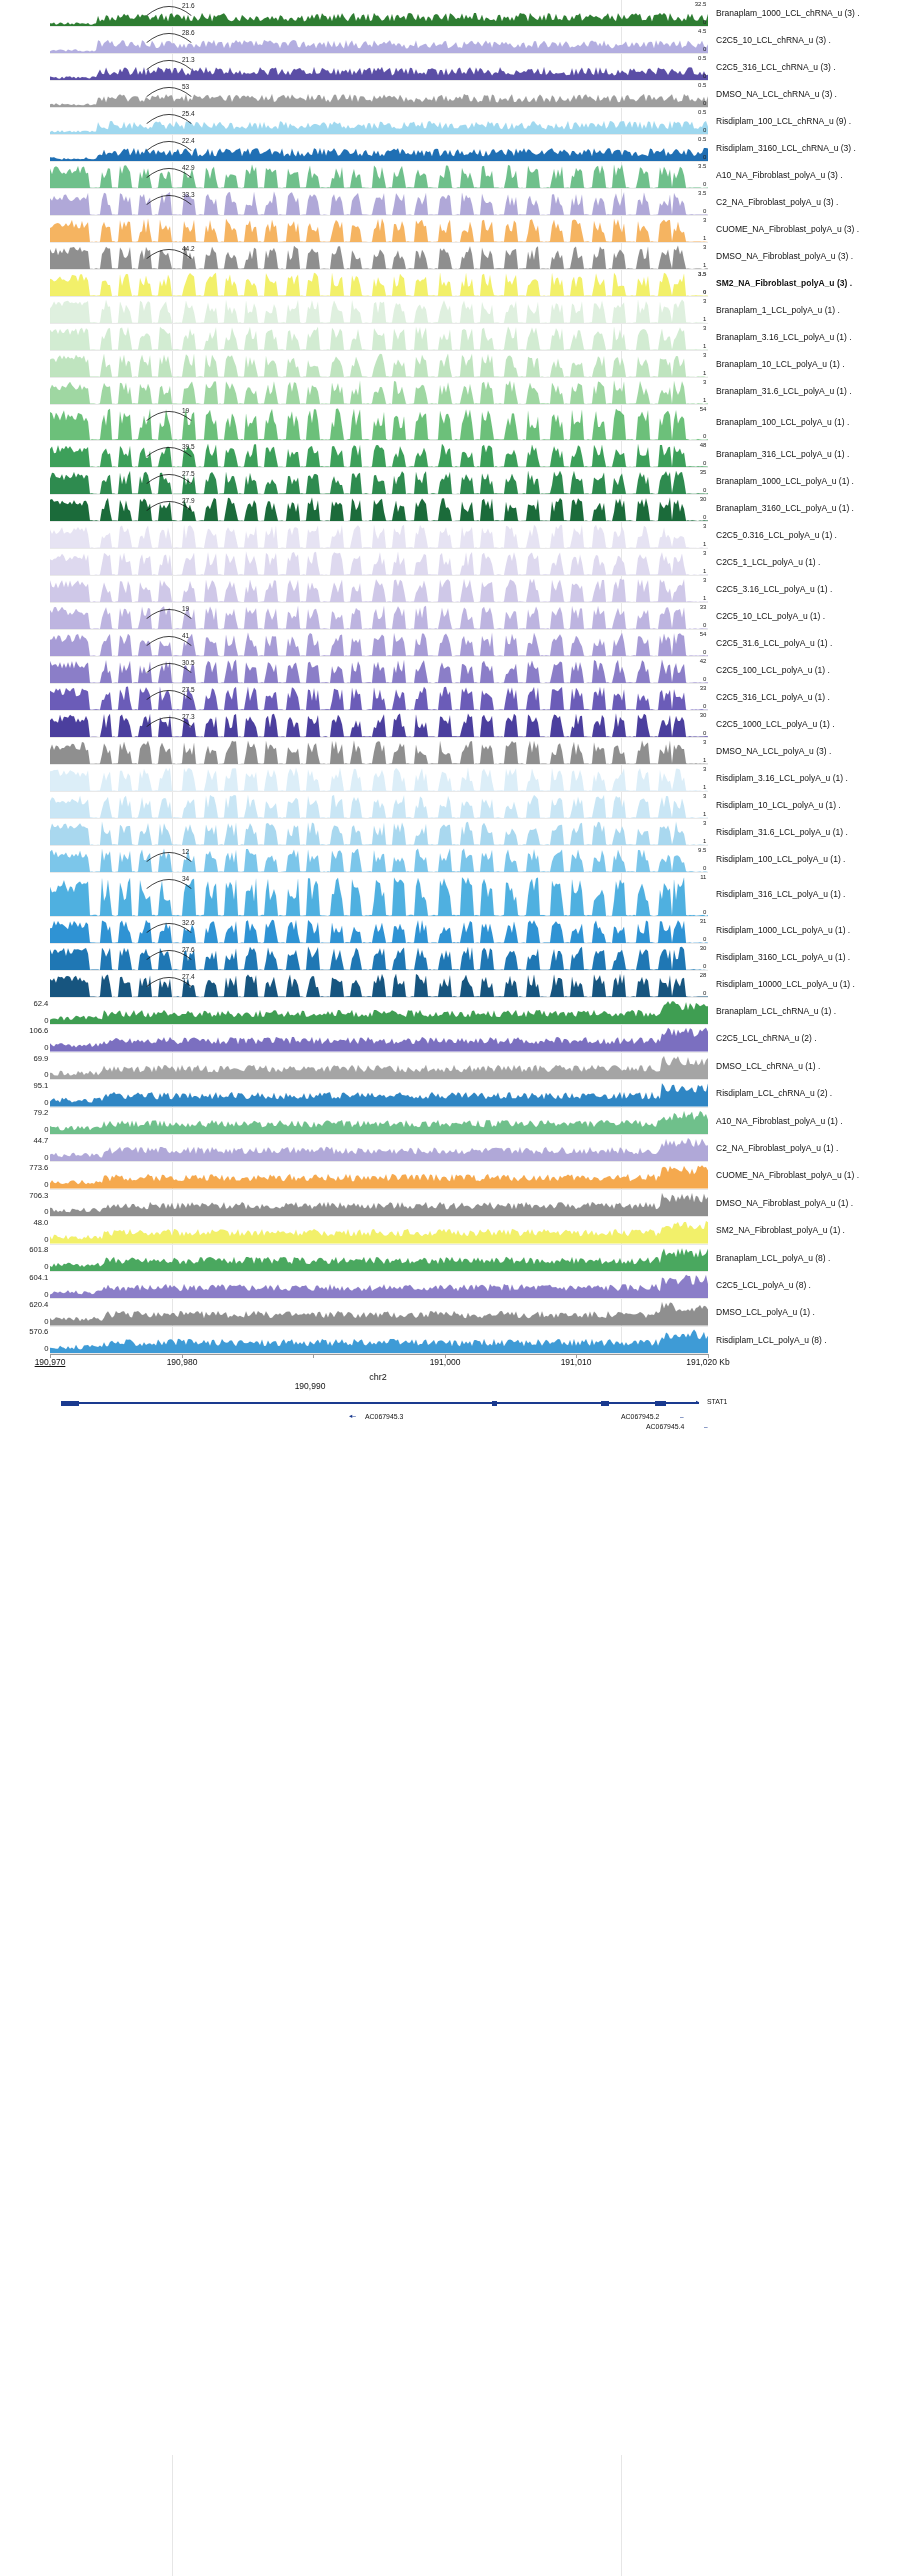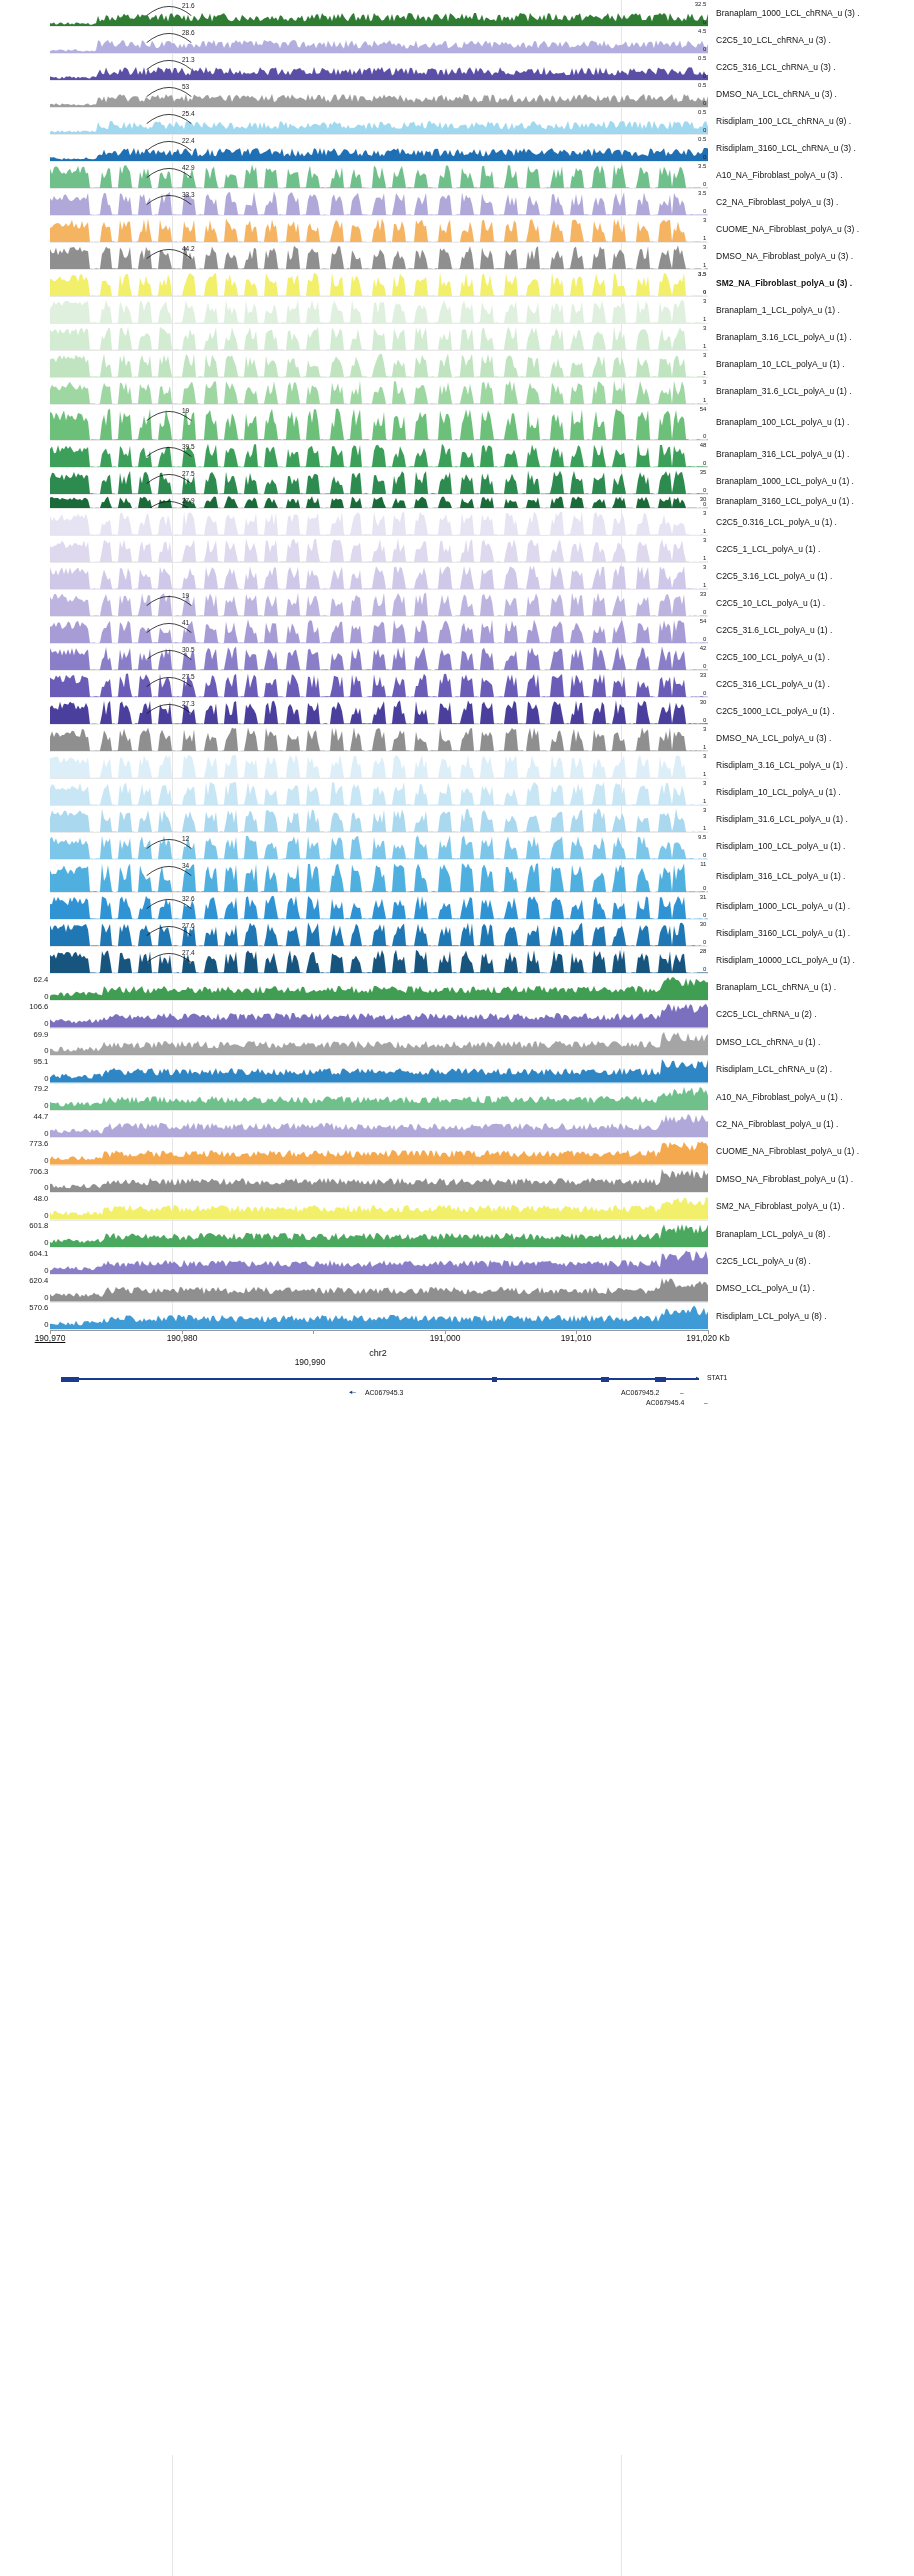--- a/index.html
+++ b/index.html
@@ -357,21 +357,21 @@
           <div class="arc"><svg width="48" height="14.5" viewBox="0 0 60 18">
               <path d="M2,17 Q30,-6 58,17" fill="none" stroke="#111" stroke-width="1"></path>
             </svg></div>
           <div class="rmax" style="top: 0.8px;">35</div>
           <div class="rmin" style="bottom: 0.8px;">0</div>
         </div>
         <div class="label-col">
           <span>Branaplam_1000_LCL_polyA_u (1) .</span>
         </div>
       </div>
-      <div class="track" style="height: 14px; border-radius: 6px;">
+      <div class="track" style="height: 27px; border-radius: 6px;">
         <div class="axis-col"></div>
         <div class="plot">
           <div class="vguide" style="left: 122px;"></div>
           <div class="vguide" style="left: 571px;"></div>
           <svg class="sig" viewBox="0 0 815 1" preserveAspectRatio="none">
             <path d="M0,1 L0.0,0.184 L2.5,0.158 L5.0,0.259 L7.4,0.238 L9.9,0.226 L12.4,0.365 L14.9,0.222 L17.3,0.296 L19.8,0.326 L22.3,0.356 L24.8,0.259 L27.2,0.364 L29.7,0.198 L32.2,0.336 L34.7,0.368 L37.2,0.302 L39.6,0.416 L42.1,0.227 L44.6,0.224 L47.1,0.388 L49.5,0.975 L52.0,0.973 L54.5,0.994 L57.0,0.975 L59.5,0.989 L61.9,1.000 L64.4,0.532 L66.9,0.550 L69.4,0.245 L71.8,0.117 L74.3,0.622 L76.8,0.981 L79.3,0.977 L81.7,0.978 L84.2,0.987 L86.7,0.193 L89.2,0.377 L91.7,0.632 L94.1,0.212 L96.6,0.546 L99.1,0.613 L101.6,0.993 L104.0,0.991 L106.5,0.980 L109.0,0.993 L111.5,0.155 L114.0,0.267 L116.4,0.139 L118.9,0.210 L121.4,0.492 L123.9,0.324 L126.3,0.983 L128.8,0.996 L131.3,0.976 L133.8,0.987 L136.2,0.324 L138.7,0.524 L141.2,0.388 L143.7,0.519 L146.2,0.405 L148.6,0.249 L151.1,0.974 L153.6,0.974 L156.1,0.983 L158.5,0.997 L161.0,0.989 L163.5,0.985 L166.0,0.165 L168.4,0.371 L170.9,0.556 L173.4,0.376 L175.9,0.647 L178.4,0.623 L180.8,0.989 L183.3,0.996 L185.8,0.985 L188.3,0.972 L190.7,0.976 L193.2,0.501 L195.7,0.401 L198.2,0.547 L200.7,0.300 L203.1,0.116 L205.6,0.159 L208.1,0.990 L210.6,0.978 L213.0,0.992 L215.5,0.990 L218.0,0.536 L220.5,0.102 L222.9,0.134 L225.4,0.349 L227.9,0.297 L230.4,0.625 L232.9,0.973 L235.3,0.994 L237.8,0.985 L240.3,0.998 L242.8,0.616 L245.2,0.369 L247.7,0.321 L250.2,0.484 L252.7,0.198 L255.2,0.341 L257.6,0.978 L260.1,0.997 L262.6,0.993 L265.1,0.987 L267.5,0.493 L270.0,0.238 L272.5,0.250 L275.0,0.587 L277.4,0.313 L279.9,0.665 L282.4,0.995 L284.9,0.988 L287.4,0.981 L289.8,0.999 L292.3,0.986 L294.8,0.316 L297.3,0.560 L299.7,0.283 L302.2,0.324 L304.7,0.654 L307.2,0.317 L309.7,0.997 L312.1,0.987 L314.6,0.995 L317.1,0.985 L319.6,0.292 L322.0,0.358 L324.5,0.100 L327.0,0.589 L329.5,0.572 L331.9,0.211 L334.4,0.972 L336.9,0.989 L339.4,0.997 L341.9,0.981 L344.3,0.976 L346.8,0.992 L349.3,0.249 L351.8,0.447 L354.2,0.258 L356.7,0.372 L359.2,0.297 L361.7,0.385 L364.1,0.999 L366.6,0.998 L369.1,0.999 L371.6,0.977 L374.1,0.137 L376.5,0.254 L379.0,0.584 L381.5,0.464 L384.0,0.203 L386.4,0.979 L388.9,0.999 L391.4,0.987 L393.9,0.997 L396.4,0.972 L398.8,0.981 L401.3,0.195 L403.8,0.374 L406.3,0.307 L408.7,0.198 L411.2,0.147 L413.7,0.652 L416.2,0.985 L418.6,0.990 L421.1,0.984 L423.6,0.982 L426.1,0.558 L428.6,0.221 L431.0,0.658 L433.5,0.407 L436.0,0.430 L438.5,0.447 L440.9,0.972 L443.4,0.995 L445.9,0.993 L448.4,0.983 L450.9,0.983 L453.3,0.279 L455.8,0.473 L458.3,0.273 L460.8,0.137 L463.2,0.227 L465.7,0.346 L468.2,0.978 L470.7,0.998 L473.1,0.994 L475.6,0.975 L478.1,0.979 L480.6,0.985 L483.1,0.440 L485.5,0.132 L488.0,0.128 L490.5,0.504 L493.0,0.472 L495.4,0.596 L497.9,0.998 L500.4,0.998 L502.9,0.995 L505.3,0.989 L507.8,0.977 L510.3,0.256 L512.8,0.526 L515.3,0.584 L517.7,0.657 L520.2,0.422 L522.7,0.271 L525.2,0.983 L527.6,0.991 L530.1,0.972 L532.6,0.999 L535.1,0.216 L537.6,0.145 L540.0,0.420 L542.5,0.230 L545.0,0.562 L547.5,0.142 L549.9,0.993 L552.4,0.973 L554.9,0.972 L557.4,0.987 L559.8,0.977 L562.3,0.976 L564.8,0.274 L567.3,0.652 L569.8,0.361 L572.2,0.494 L574.7,0.514 L577.2,0.479 L579.7,0.984 L582.1,0.996 L584.6,0.991 L587.1,0.986 L589.6,0.985 L592.1,0.366 L594.5,0.381 L597.0,0.417 L599.5,0.384 L602.0,0.591 L604.4,0.165 L606.9,0.981 L609.4,0.978 L611.9,0.994 L614.3,0.985 L616.8,0.987 L619.3,0.994 L621.8,0.247 L624.3,0.647 L626.7,0.245 L629.2,0.281 L631.7,0.113 L634.2,0.199 L636.6,0.974 L639.1,0.973 L641.6,0.993 L644.1,0.981 L646.6,0.221 L649.0,0.175 L651.5,0.391 L654.0,0.121 L656.5,0.225 L658.9,0.252 L661.4,0.999 L663.9,0.981 L666.4,0.998 L668.8,1.000 L671.3,0.995 L673.8,0.571 L676.3,0.554 L678.8,0.410 L681.2,0.302 L683.7,0.603 L686.2,0.313 L688.7,0.989 L691.1,0.978 L693.6,0.987 L696.1,0.996 L698.6,0.665 L701.0,0.159 L703.5,0.337 L706.0,0.135 L708.5,0.476 L711.0,0.212 L713.4,0.979 L715.9,0.979 L718.4,0.972 L720.9,0.988 L723.3,0.996 L725.8,0.997 L728.3,0.232 L730.8,0.365 L733.3,0.168 L735.7,0.478 L738.2,0.127 L740.7,0.439 L743.2,0.984 L745.6,0.978 L748.1,0.986 L750.6,0.999 L753.1,0.979 L755.5,0.256 L758.0,0.427 L760.5,0.515 L763.0,0.364 L765.5,0.411 L767.9,0.099 L770.4,0.974 L772.9,0.249 L775.4,0.370 L777.8,0.181 L780.3,0.648 L782.8,0.349 L785.3,0.542 L787.8,0.993 L790.2,0.975 L792.7,0.986 L795.2,0.974 L797.7,0.977 L800.1,0.990 L802.6,1.000 L805.1,0.983 L807.6,0.993 L810.0,0.973 L812.5,0.980 L815.0,0.983 L815,1 Z" fill="#1b6b3a" stroke="#1b6b3a" stroke-width="0.004"></path>
           </svg>
           <div class="inlab" style="left: 132px; top: 1.6px;">27.9</div>
           <div class="arc"><svg width="48" height="14.5" viewBox="0 0 60 18">
               <path d="M2,17 Q30,-6 58,17" fill="none" stroke="#111" stroke-width="1"></path>
@@ -595,21 +595,21 @@
           <div class="arc"><svg width="48" height="14.5" viewBox="0 0 60 18">
               <path d="M2,17 Q30,-6 58,17" fill="none" stroke="#111" stroke-width="1"></path>
             </svg></div>
           <div class="rmax" style="top: 0.8px;">9.5</div>
           <div class="rmin" style="bottom: 0.8px;">0</div>
         </div>
         <div class="label-col">
           <span>Risdiplam_100_LCL_polyA_u (1) .</span>
         </div>
       </div>
-      <div class="track" style="height: 33px;">
+      <div class="track" style="height: 44px;">
         <div class="axis-col"></div>
         <div class="plot">
           <div class="vguide" style="left: 122px;"></div>
           <div class="vguide" style="left: 571px;"></div>
           <svg class="sig" viewBox="0 0 815 1" preserveAspectRatio="none">
             <path d="M0,1 L0.0,0.326 L2.5,0.454 L5.0,0.430 L7.4,0.435 L9.9,0.293 L12.4,0.319 L14.9,0.288 L17.3,0.171 L19.8,0.322 L22.3,0.440 L24.8,0.312 L27.2,0.328 L29.7,0.447 L32.2,0.271 L34.7,0.226 L37.2,0.199 L39.6,0.270 L42.1,0.239 L44.6,0.249 L47.1,0.198 L49.5,0.980 L52.0,0.981 L54.5,0.973 L57.0,0.972 L59.5,0.998 L61.9,0.983 L64.4,0.126 L66.9,0.654 L69.4,0.527 L71.8,0.163 L74.3,0.565 L76.8,0.978 L79.3,0.997 L81.7,0.998 L84.2,0.977 L86.7,0.229 L89.2,0.381 L91.7,0.632 L94.1,0.595 L96.6,0.221 L99.1,0.115 L101.6,0.995 L104.0,0.983 L106.5,0.998 L109.0,0.992 L111.5,0.173 L114.0,0.393 L116.4,0.486 L118.9,0.616 L121.4,0.584 L123.9,0.532 L126.3,0.984 L128.8,0.972 L131.3,0.994 L133.8,0.974 L136.2,0.456 L138.7,0.188 L141.2,0.603 L143.7,0.639 L146.2,0.647 L148.6,0.621 L151.1,0.984 L153.6,0.983 L156.1,0.989 L158.5,0.975 L161.0,0.996 L163.5,0.996 L166.0,0.451 L168.4,0.251 L170.9,0.292 L173.4,0.269 L175.9,0.156 L178.4,0.135 L180.8,0.982 L183.3,0.974 L185.8,0.996 L188.3,0.979 L190.7,0.972 L193.2,0.356 L195.7,0.195 L198.2,0.520 L200.7,0.607 L203.1,0.321 L205.6,0.246 L208.1,0.980 L210.6,0.981 L213.0,0.997 L215.5,0.977 L218.0,0.231 L220.5,0.364 L222.9,0.208 L225.4,0.285 L227.9,0.630 L230.4,0.159 L232.9,0.989 L235.3,0.977 L237.8,0.989 L240.3,0.983 L242.8,0.433 L245.2,0.408 L247.7,0.419 L250.2,0.268 L252.7,0.667 L255.2,0.131 L257.6,0.996 L260.1,0.997 L262.6,0.972 L265.1,0.978 L267.5,0.419 L270.0,0.145 L272.5,0.632 L275.0,0.521 L277.4,0.376 L279.9,0.527 L282.4,1.000 L284.9,0.979 L287.4,0.987 L289.8,0.994 L292.3,0.985 L294.8,0.377 L297.3,0.546 L299.7,0.540 L302.2,0.605 L304.7,0.565 L307.2,0.139 L309.7,0.988 L312.1,0.996 L314.6,0.987 L317.1,0.980 L319.6,0.123 L322.0,0.128 L324.5,0.620 L327.0,0.302 L329.5,0.183 L331.9,0.275 L334.4,0.975 L336.9,0.991 L339.4,0.986 L341.9,0.995 L344.3,0.998 L346.8,0.976 L349.3,0.487 L351.8,0.497 L354.2,0.171 L356.7,0.112 L359.2,0.378 L361.7,0.602 L364.1,0.987 L366.6,0.982 L369.1,0.986 L371.6,0.996 L374.1,0.151 L376.5,0.328 L379.0,0.344 L381.5,0.339 L384.0,0.539 L386.4,0.981 L388.9,0.998 L391.4,0.980 L393.9,0.987 L396.4,0.974 L398.8,0.976 L401.3,0.648 L403.8,0.161 L406.3,0.217 L408.7,0.238 L411.2,0.555 L413.7,0.444 L416.2,0.976 L418.6,0.984 L421.1,0.997 L423.6,0.980 L426.1,0.106 L428.6,0.194 L431.0,0.219 L433.5,0.153 L436.0,0.180 L438.5,0.249 L440.9,0.994 L443.4,0.986 L445.9,0.973 L448.4,0.972 L450.9,0.988 L453.3,0.311 L455.8,0.114 L458.3,0.248 L460.8,0.579 L463.2,0.552 L465.7,0.646 L468.2,0.995 L470.7,0.997 L473.1,0.986 L475.6,0.972 L478.1,0.991 L480.6,0.981 L483.1,0.181 L485.5,0.306 L488.0,0.129 L490.5,0.275 L493.0,0.381 L495.4,0.543 L497.9,0.984 L500.4,0.973 L502.9,0.989 L505.3,0.974 L507.8,0.984 L510.3,0.099 L512.8,0.153 L515.3,0.256 L517.7,0.107 L520.2,0.248 L522.7,0.290 L525.2,0.991 L527.6,0.976 L530.1,0.980 L532.6,0.994 L535.1,0.265 L537.6,0.141 L540.0,0.263 L542.5,0.562 L545.0,0.355 L547.5,0.374 L549.9,0.976 L552.4,0.988 L554.9,0.991 L557.4,0.999 L559.8,0.989 L562.3,0.972 L564.8,0.222 L567.3,0.230 L569.8,0.421 L572.2,0.346 L574.7,0.650 L577.2,0.548 L579.7,0.974 L582.1,0.997 L584.6,0.993 L587.1,0.995 L589.6,0.972 L592.1,0.531 L594.5,0.225 L597.0,0.138 L599.5,0.410 L602.0,0.127 L604.4,0.105 L606.9,0.977 L609.4,0.975 L611.9,0.979 L614.3,0.997 L616.8,0.994 L619.3,0.986 L621.8,0.185 L624.3,0.328 L626.7,0.246 L629.2,0.270 L631.7,0.246 L634.2,0.609 L636.6,0.990 L639.1,0.978 L641.6,0.993 L644.1,0.975 L646.6,0.154 L649.0,0.456 L651.5,0.478 L654.0,0.401 L656.5,0.177 L658.9,0.412 L661.4,0.972 L663.9,0.996 L666.4,0.977 L668.8,0.984 L671.3,0.981 L673.8,0.648 L676.3,0.584 L678.8,0.527 L681.2,0.493 L683.7,0.388 L686.2,0.524 L688.7,0.998 L691.1,0.996 L693.6,0.998 L696.1,0.996 L698.6,0.652 L701.0,0.199 L703.5,0.393 L706.0,0.152 L708.5,0.250 L711.0,0.214 L713.4,0.973 L715.9,0.994 L718.4,0.982 L720.9,0.995 L723.3,0.973 L725.8,0.988 L728.3,0.499 L730.8,0.367 L733.3,0.251 L735.7,0.395 L738.2,0.624 L740.7,0.657 L743.2,0.976 L745.6,0.997 L748.1,0.998 L750.6,0.995 L753.1,0.979 L755.5,0.402 L758.0,0.611 L760.5,0.237 L763.0,0.307 L765.5,0.413 L767.9,0.358 L770.4,0.995 L772.9,0.159 L775.4,0.627 L777.8,0.245 L780.3,0.334 L782.8,0.277 L785.3,0.107 L787.8,0.979 L790.2,0.989 L792.7,0.978 L795.2,0.985 L797.7,0.976 L800.1,0.994 L802.6,0.988 L805.1,0.983 L807.6,0.979 L810.0,0.975 L812.5,0.999 L815.0,0.978 L815,1 Z" fill="#4fb0e0" stroke="#4fb0e0" stroke-width="0.004"></path>
           </svg>
           <div class="inlab" style="left: 132px; top: 1.6px;">34</div>
           <div class="arc"><svg width="48" height="14.5" viewBox="0 0 60 18">
               <path d="M2,17 Q30,-6 58,17" fill="none" stroke="#111" stroke-width="1"></path>

